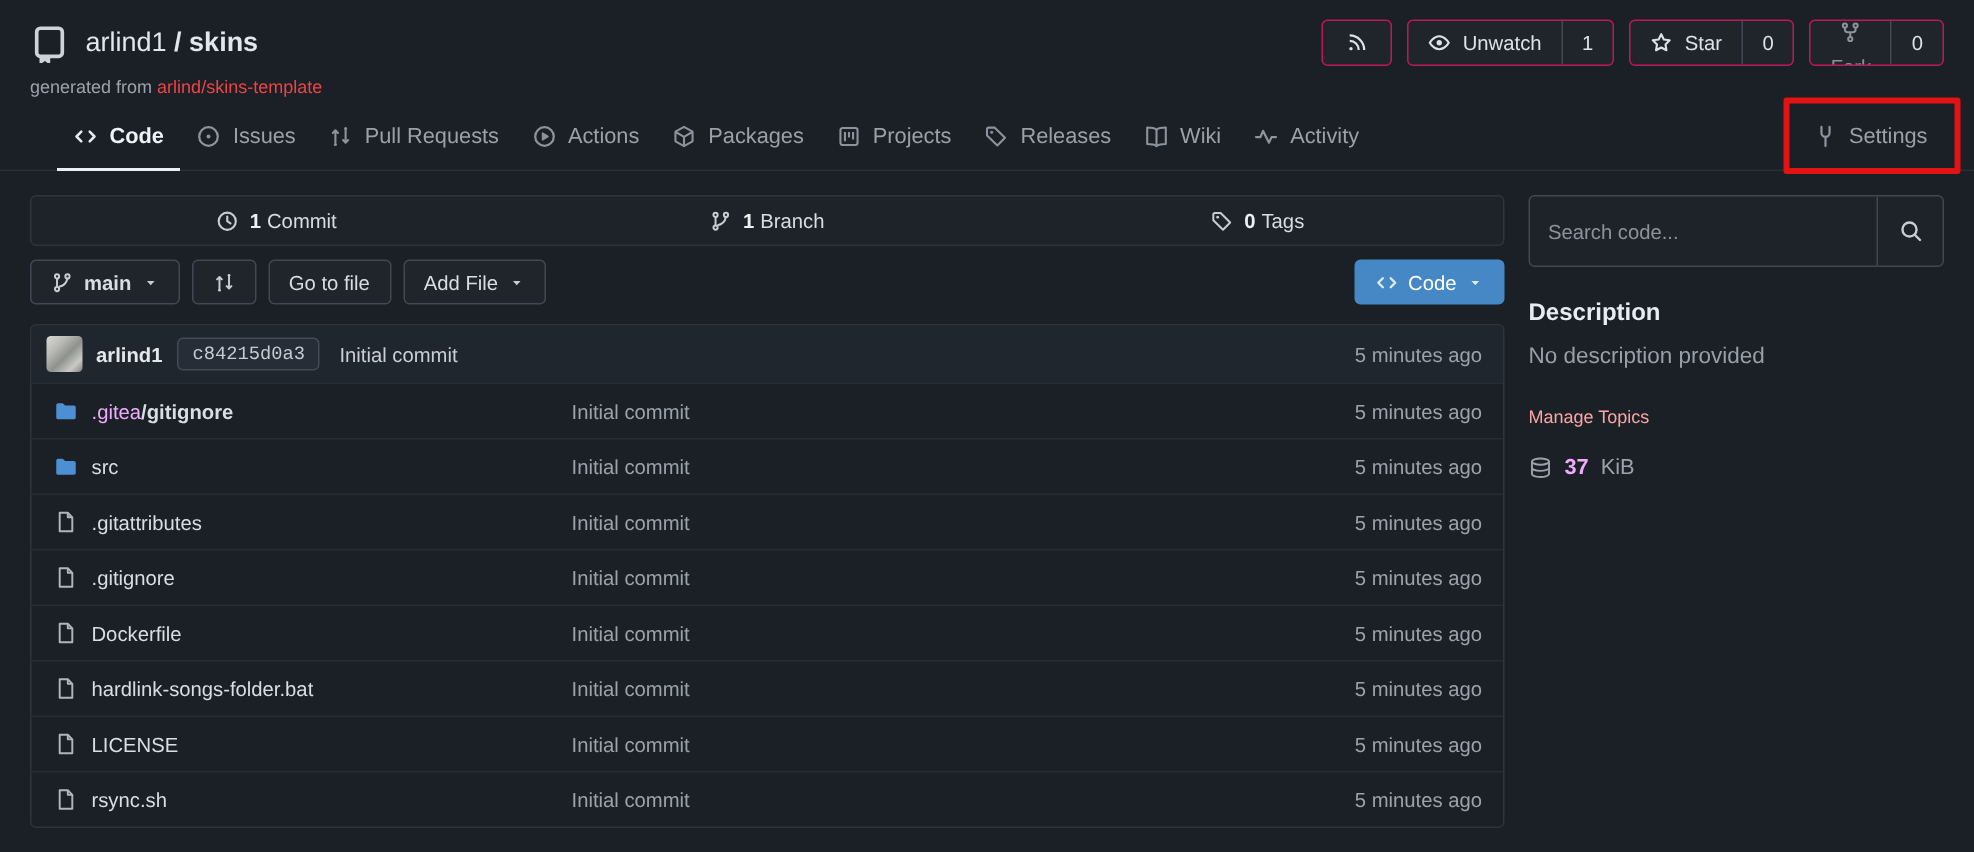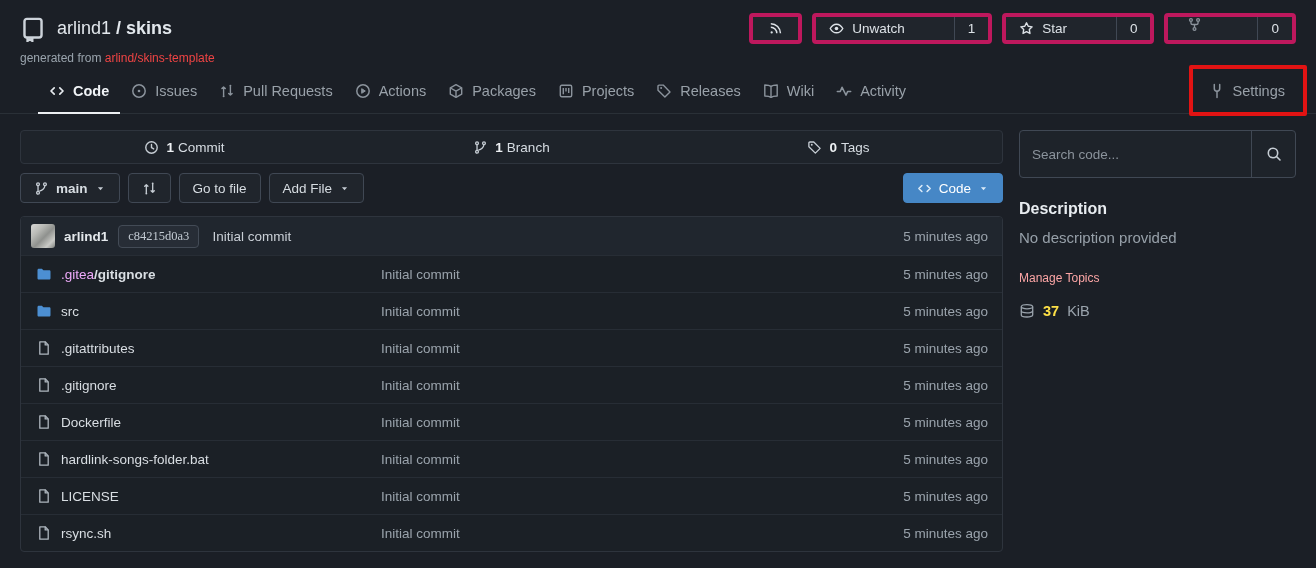--- a/index.html
+++ b/index.html
@@ -15,22 +15,22 @@
 
   
   .title-row { display:flex; align-items:center; padding:13px 20px 0 20px; }
   .repo-icon { color:#cdd3da; margin-right:11px; }
   .repo-title { font-size:18px; color:#e2e7ec; display:flex; align-items:center; gap:5px; }
   .repo-title .owner { font-weight:400; }
   .repo-title .sep { font-weight:700; }
   .repo-title .name { font-weight:700; }
 
   .header-actions { margin-left:auto; display:flex; gap:10px; }
-  .btn-group { display:flex; align-items:stretch; height:31px; border:4px solid #be185d;
-    border-radius:4px; background:#20252c; overflow:hidden;gap:36px; }
+  .btn-group { display:flex; align-items:stretch; height:31px; border:1px solid #be185d;
+    border-radius:4px; background:#20252c; overflow:hidden; }
   .hbtn { display:flex; align-items:center; gap:8px; padding:0 13px; font-size:13.5px;
     color:#dde2e7; cursor:pointer; background:transparent; border:none;
     font-family:inherit; }
   .hbtn.icon-only { padding:0 15px; }
   .hbtn.muted { color:#8b939c;flex-direction:column; }
   .count-seg { display:flex; align-items:center; padding:0 13px; font-size:13.5px;
     color:#dde2e7; border-left:1px solid #404854; cursor:pointer; }
 
   .generated-line { padding:7px 20px 0 20px; font-size:12px; color:#9aa4ad; }
   .generated-line a { color:#ef4444; text-decoration:none; }
@@ -73,21 +73,21 @@
   
   .file-table { margin-top:13px; border:1px solid #2e343d; border-radius:4px;
     overflow:hidden; background:#1b2026; }
   .frow { display:flex; align-items:center; height:37px; padding:0 10px;
     border-top:1px solid #272d35; font-size:13.5px; cursor:pointer; }
   .frow:first-child { border-top:none; }
   .commit-row { height:38px; background:#20262e; }
   .avatar { width:24px; height:24px; border-radius:3px; flex:none;
     background:linear-gradient(135deg,#d8d8d6 0%,#b9bab6 30%,#8f918e 55%,#c9cac6 80%,#7e807d 100%); }
   .commit-author { font-weight:700; color:#e4e8ec; margin:0 10px 0 9px; }
-  .sha-chip { font-family:Liberation Serif, serif; font-size:12.5px; color:#c3cbd3;
+  .sha-chip { font-family:Liberation Mono, monospace; font-size:12.5px; color:#c3cbd3;
     background:#272d36; border:1px solid #434b56; border-radius:4px; padding:3px 9px;
     margin-right:13px; cursor:pointer; }
   .commit-msg { color:#c9cfd6; }
   .cell-name { width:350px; flex:none; display:flex; align-items:center; gap:9px;
     padding-left:5px; color:#d9dee3; }
   .cell-name .dim { color:#f0abfc; }
   .folder-ic { color:#4c8fd2; }
   .file-ic { color:#aeb6be; }
   .cell-msg { flex:1; color:#9aa3ac; }
   .cell-time { margin-left:auto; color:#9aa3ac; padding-right:4px; white-space:nowrap; }
@@ -100,21 +100,21 @@
   .search-input::placeholder { color:#8b939c; }
   .search-btn { width:44px; border:none; border-left:1px solid #404854; background:transparent;
     color:#c6cdd4; display:flex; align-items:center; justify-content:center; cursor:pointer; }
   .desc-title { margin-top:22px; font-size:16px; font-weight:700; color:#e8ecf0; }
   .desc-text { margin-top:11px; font-size:15px; color:#97a0a9; }
   .manage-topics { display:inline-block; margin-top:25px; font-size:12px; color:#fca5a5;
     cursor:pointer; text-decoration:none; }
   .size-row { margin-top:17px; display:flex; align-items:center; gap:8px; font-size:14.5px;
     color:#9aa3ac; }
   .size-row .ic { color:#9aa3ac; }
-  .size-val { font-weight:700; color:#fde047; }
+  .size-val { font-weight:700; color:#f0abfc; }
 </style>
 </head>
 <body>
 
 <svg width="0" height="0" style="position:absolute">
   <defs>
     <g id="i-repo">
         <rect x="2.75" y="1.75" width="10.5" height="11.5" rx="1.5" fill="none" stroke="currentColor" stroke-width="1.5"></rect>
         <path d="M4.6 13v2.4l1.5-1.1 1.5 1.1V13" fill="none" stroke="currentColor" stroke-width="1.4"></path>
       </g>

